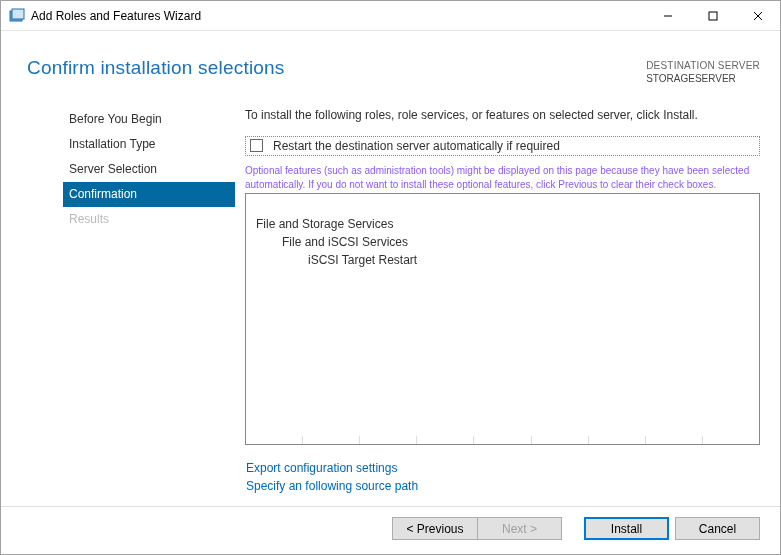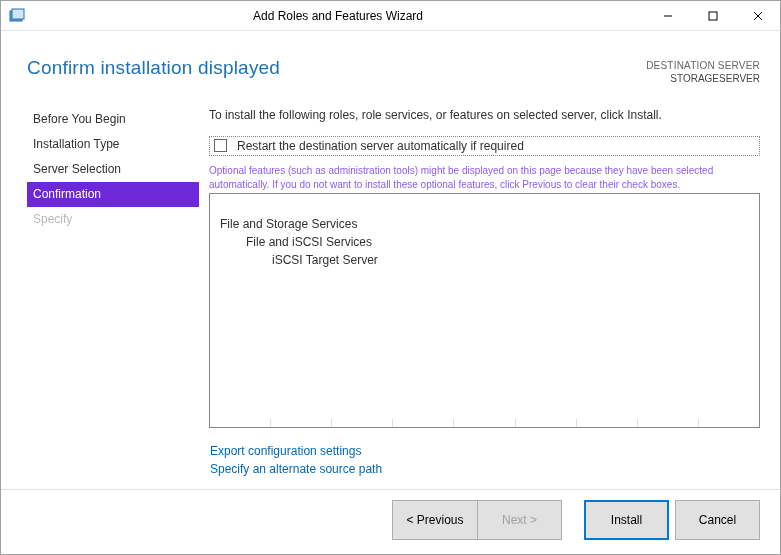--- a/index.html
+++ b/index.html
@@ -1,48 +1,48 @@
 <!DOCTYPE html>
 <html><head>
 <meta charset="utf-8">
 <style>
 * { box-sizing: border-box; margin: 0; padding: 0; }
 body { font-family: "Segoe UI", Tahoma, sans-serif; font-size: 12px; background: #fff; color: #323130; width: 781px; height: 555px; border: 1px solid #a0a0a0; display: flex; flex-direction: column; overflow: hidden; }
-.titlebar { height: 30px; display: flex; align-items: center; padding-left: 8px; border-bottom: 1px solid #e5e5e5; text-align: center; }
+.titlebar { height: 30px; display: flex; align-items: center; padding-left: 8px; border-bottom: 1px solid #e5e5e5; }
 .titlebar-icon { width: 16px; height: 16px; margin-right: 6px; display: flex; align-items: center; justify-content: center; }
 .titlebar-title { flex: 1; font-size: 12px; color: #000; }
 .titlebar-btns { display: flex; }
 .titlebar-btn { width: 45px; height: 29px; display: flex; align-items: center; justify-content: center; font-family: sans-serif; font-size: 13px; cursor: default; }
 .header-row { display: flex; align-items: flex-start; padding: 26px 20px 10px 26px; }
 .page-title { font-size: 19px; font-weight: 300; color: #1c72b8; letter-spacing: 0.2px; flex: 1; }
-.dest { text-align: right; font-size: 10px; color: #444; line-height: 1.3; padding-top: 2px; }
+.dest { text-align: left; font-size: 10px; color: #444; line-height: 1.3; padding-top: 2px; }
 .dest-label { color: #666; letter-spacing: 0.2px; }
 .dest-name { color: #444; }
 .body-row { display: flex; flex: 1; padding: 6px 20px 0 26px; min-height: 0; }
-.sidebar { width: 172px; padding-top: 6px; }
+.sidebar { width: 172px; padding-top: 6px; margin-left: 36px; }
 .step { font-size: 12px; padding: 5px 0 5px 6px; color: #323130; cursor: default; line-height: 1.25; }
-.step.active { background: #6d28d9; color: #fff; }
+.step.active { background: #0369a1; color: #fff; }
 .step.disabled { color: #b9b9b9; }
 .main { flex: 1; display: flex; flex-direction: column; padding-left: 10px; min-height: 0; }
 .intro { font-size: 12px; color: #323130; margin: 6px 0 12px 0; line-height: 1.4; }
 .restart-row { border: 1px dotted #888; padding: 2px 4px; display: flex; align-items: center; margin-bottom: 8px; }
 .chk { width: 13px; height: 13px; border: 1px solid #666; margin-right: 10px; background: #fff; flex-shrink: 0; }
 .restart-label { font-size: 12px; }
 .optional-note { font-size: 10px; color: #8b5cf6; line-height: 1.45; }
 .feature-box { border: 1px solid #888; flex: 1; padding: 21px 10px; font-size: 12px; color: #323130; overflow: auto; position: relative; margin-bottom: 10px; min-height: 210px; }
 .feat-l0 { padding: 2px 0; }
 .feat-l1 { padding: 2px 0 2px 26px; }
 .feat-l2 { padding: 2px 0 2px 52px; }
 .feat-ticks { position: absolute; bottom: 0; left: 0; right: 0; height: 8px; display: flex; }
 .feat-ticks span { flex: 1; border-left: 1px solid #ddd; height: 8px; }
 .feat-ticks span:first-child { border-left: none; }
 .links { margin: 4px 0 10px 1px; }
 .link { color: #0067b8; font-size: 12px; cursor: pointer; line-height: 1.55; }
 .button-bar { display: flex; justify-content: flex-end; padding: 10px 20px 14px 0; gap: 6px; border-top: 1px solid #dfdfdf; }
-.btn { min-width: 85px; height: 40px; font-size: 12px; font-family: inherit; border: 1px solid #adadad; background: #e1e1e1; color: #000; cursor: default; padding: 0 6px; }
+.btn { min-width: 85px; height: 23px; font-size: 12px; font-family: inherit; border: 1px solid #adadad; background: #e1e1e1; color: #000; cursor: default; padding: 0 6px; }
 .btn.default { border: 1px solid #0078d4; outline: 1px solid #0078d4; outline-offset: -2px; }
 .btn.disabled { color: #a0a0a0; }
 .btn-group { display: flex; gap: 0; }
 .btn-group .btn:first-child { border-right: none; }
 .btn-gap { width: 10px; }
 </style>
 </head>
 <body>
 
 <div class="titlebar">
@@ -67,66 +67,66 @@
     <div class="titlebar-btn">
         <svg width="10" height="10">
           <line x1="1" y1="1" x2="9" y2="9" stroke="#000" stroke-width="1"></line>
           <line x1="9" y1="1" x2="1" y2="9" stroke="#000" stroke-width="1"></line>
         </svg>
       </div>
   </div>
 </div>
 
 <div class="header-row">
-  <div class="page-title">Confirm installation displayed</div>
+  <div class="page-title">Confirm installation selections</div>
   <div class="dest">
     <div class="dest-label">DESTINATION SERVER</div>
     <div class="dest-name">STORAGESERVER</div>
   </div>
 </div>
 
 <div class="body-row">
   <div class="sidebar">
     <div class="step">Before You Begin</div>
     <div class="step">Installation Type</div>
     <div class="step">Server Selection</div>
     <div class="step active">Confirmation</div>
-    <div class="step disabled">Specify</div>
+    <div class="step disabled">Results</div>
   </div>
 
   <div class="main">
     <div class="intro">To install the following roles, role services, or features on selected server, click Install.</div>
 
     <div class="restart-row">
       <div class="chk"></div>
       <span class="restart-label">Restart the destination server automatically if required</span>
     </div>
 
     <div class="optional-note">Optional features (such as administration tools) might be displayed on this page because they have been selected automatically. If you do not want to install these optional features, click Previous to clear their check boxes.</div>
 
     <div class="feature-box">
       <div class="feat-l0">File and Storage Services</div>
       <div class="feat-l1">File and iSCSI Services</div>
-      <div class="feat-l2">iSCSI Target Server</div>
+      <div class="feat-l2">iSCSI Target Restart</div>
       <div class="feat-ticks">
           <span></span>
           <span></span>
           <span></span>
           <span></span>
           <span></span>
           <span></span>
           <span></span>
           <span></span>
           <span></span>
         </div>
     </div>
 
     <div class="links">
       <div class="link">Export configuration settings</div>
-      <div class="link">Specify an alternate source path</div>
+      <div class="link">Specify an following source path</div>
     </div>
   </div>
 </div>
 
 <div class="button-bar">
   <div class="btn-group">
     <button class="btn">&lt; Previous</button>
     <button class="btn disabled">Next &gt;</button>
   </div>
   <div class="btn-gap"></div>

